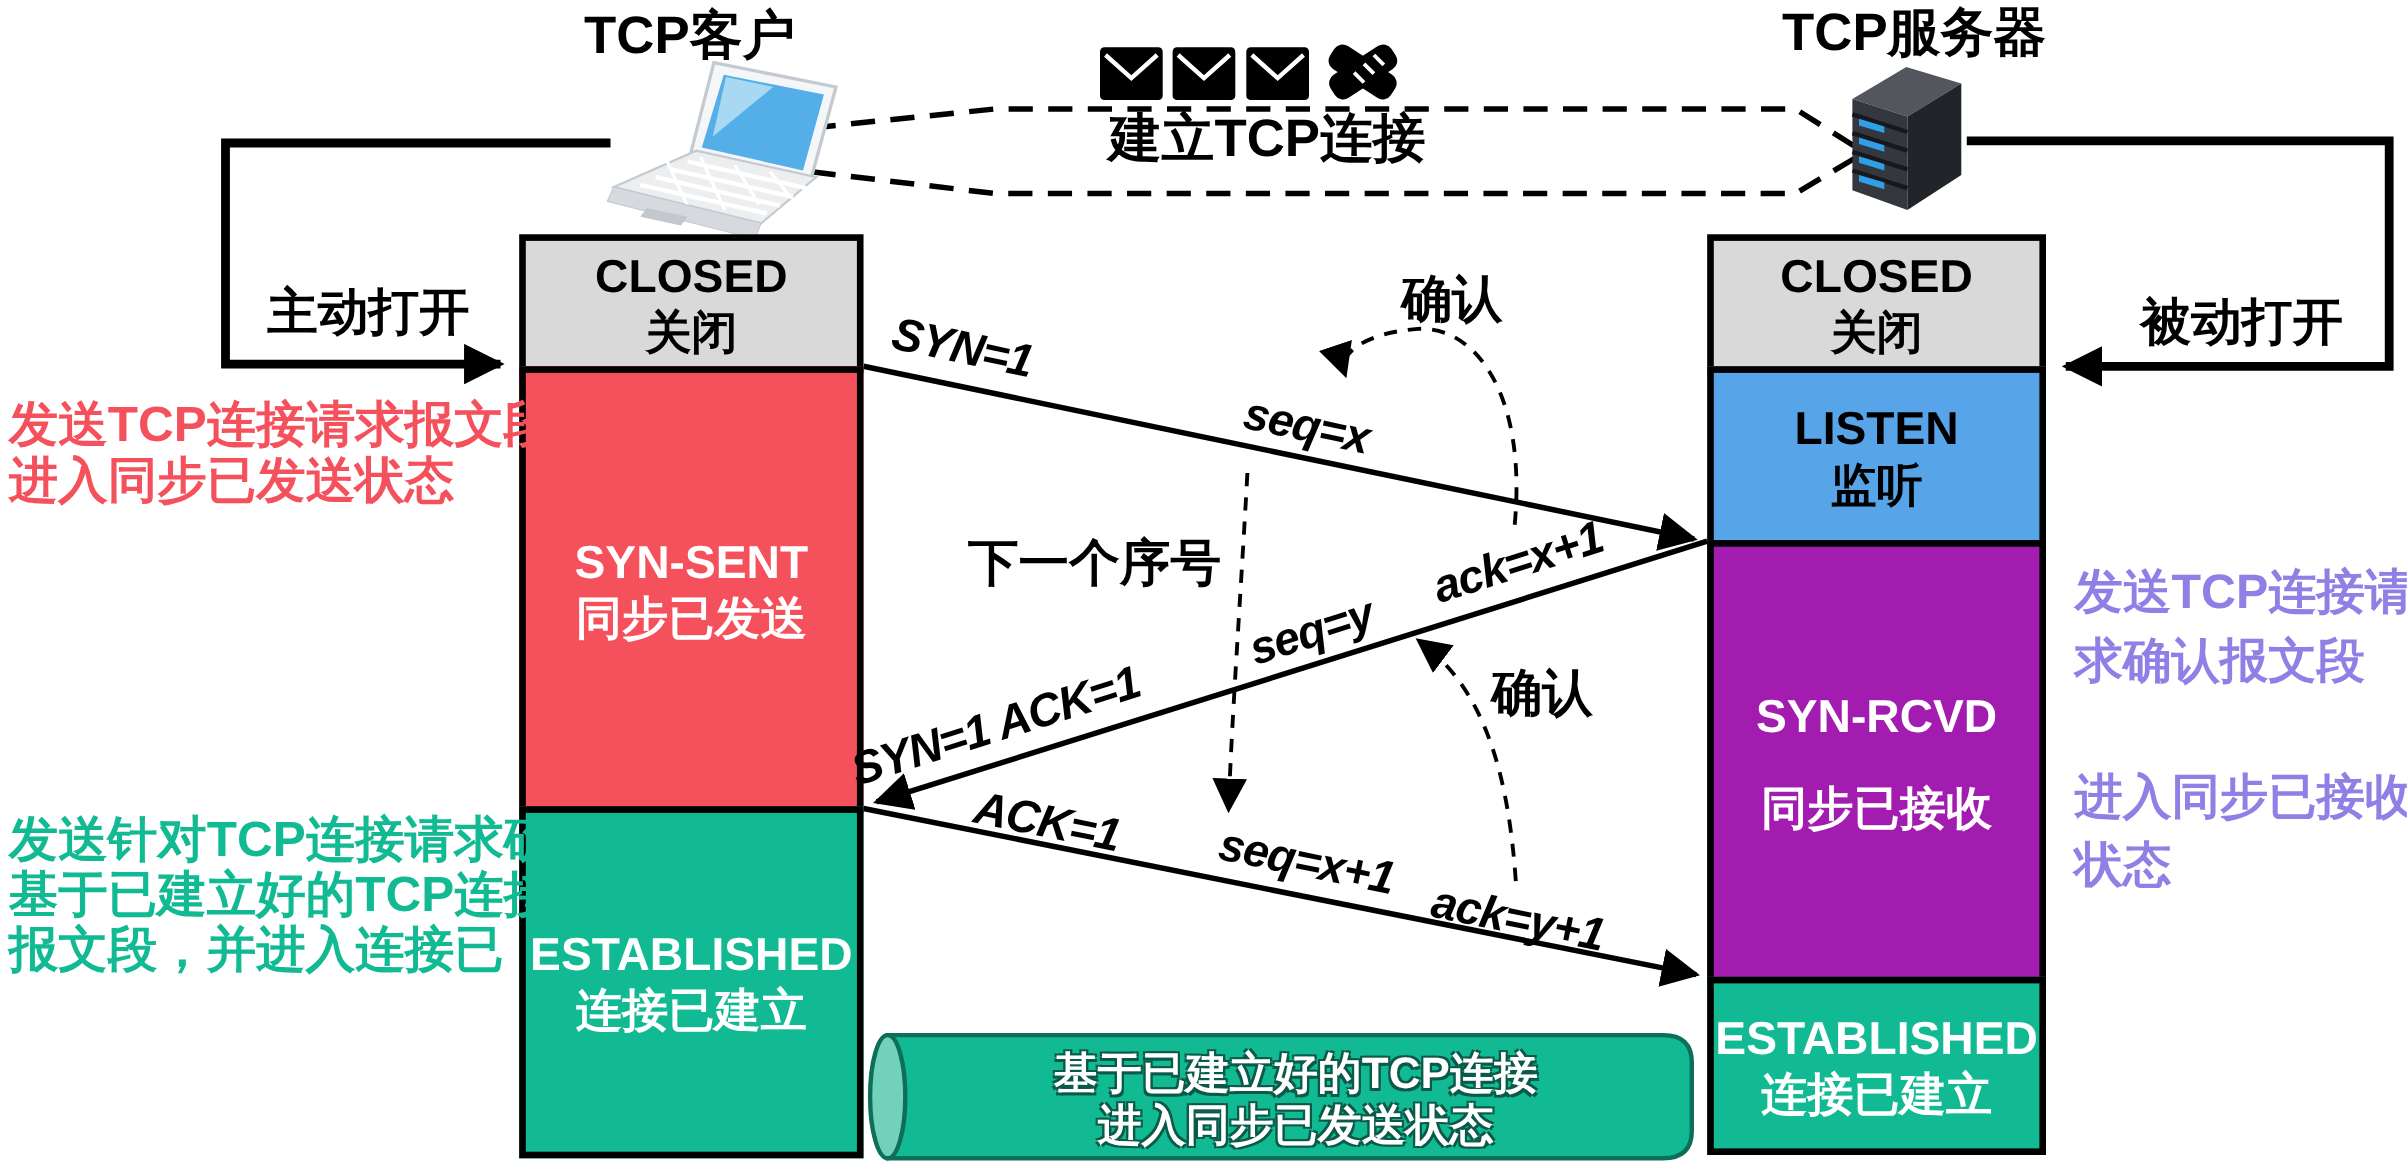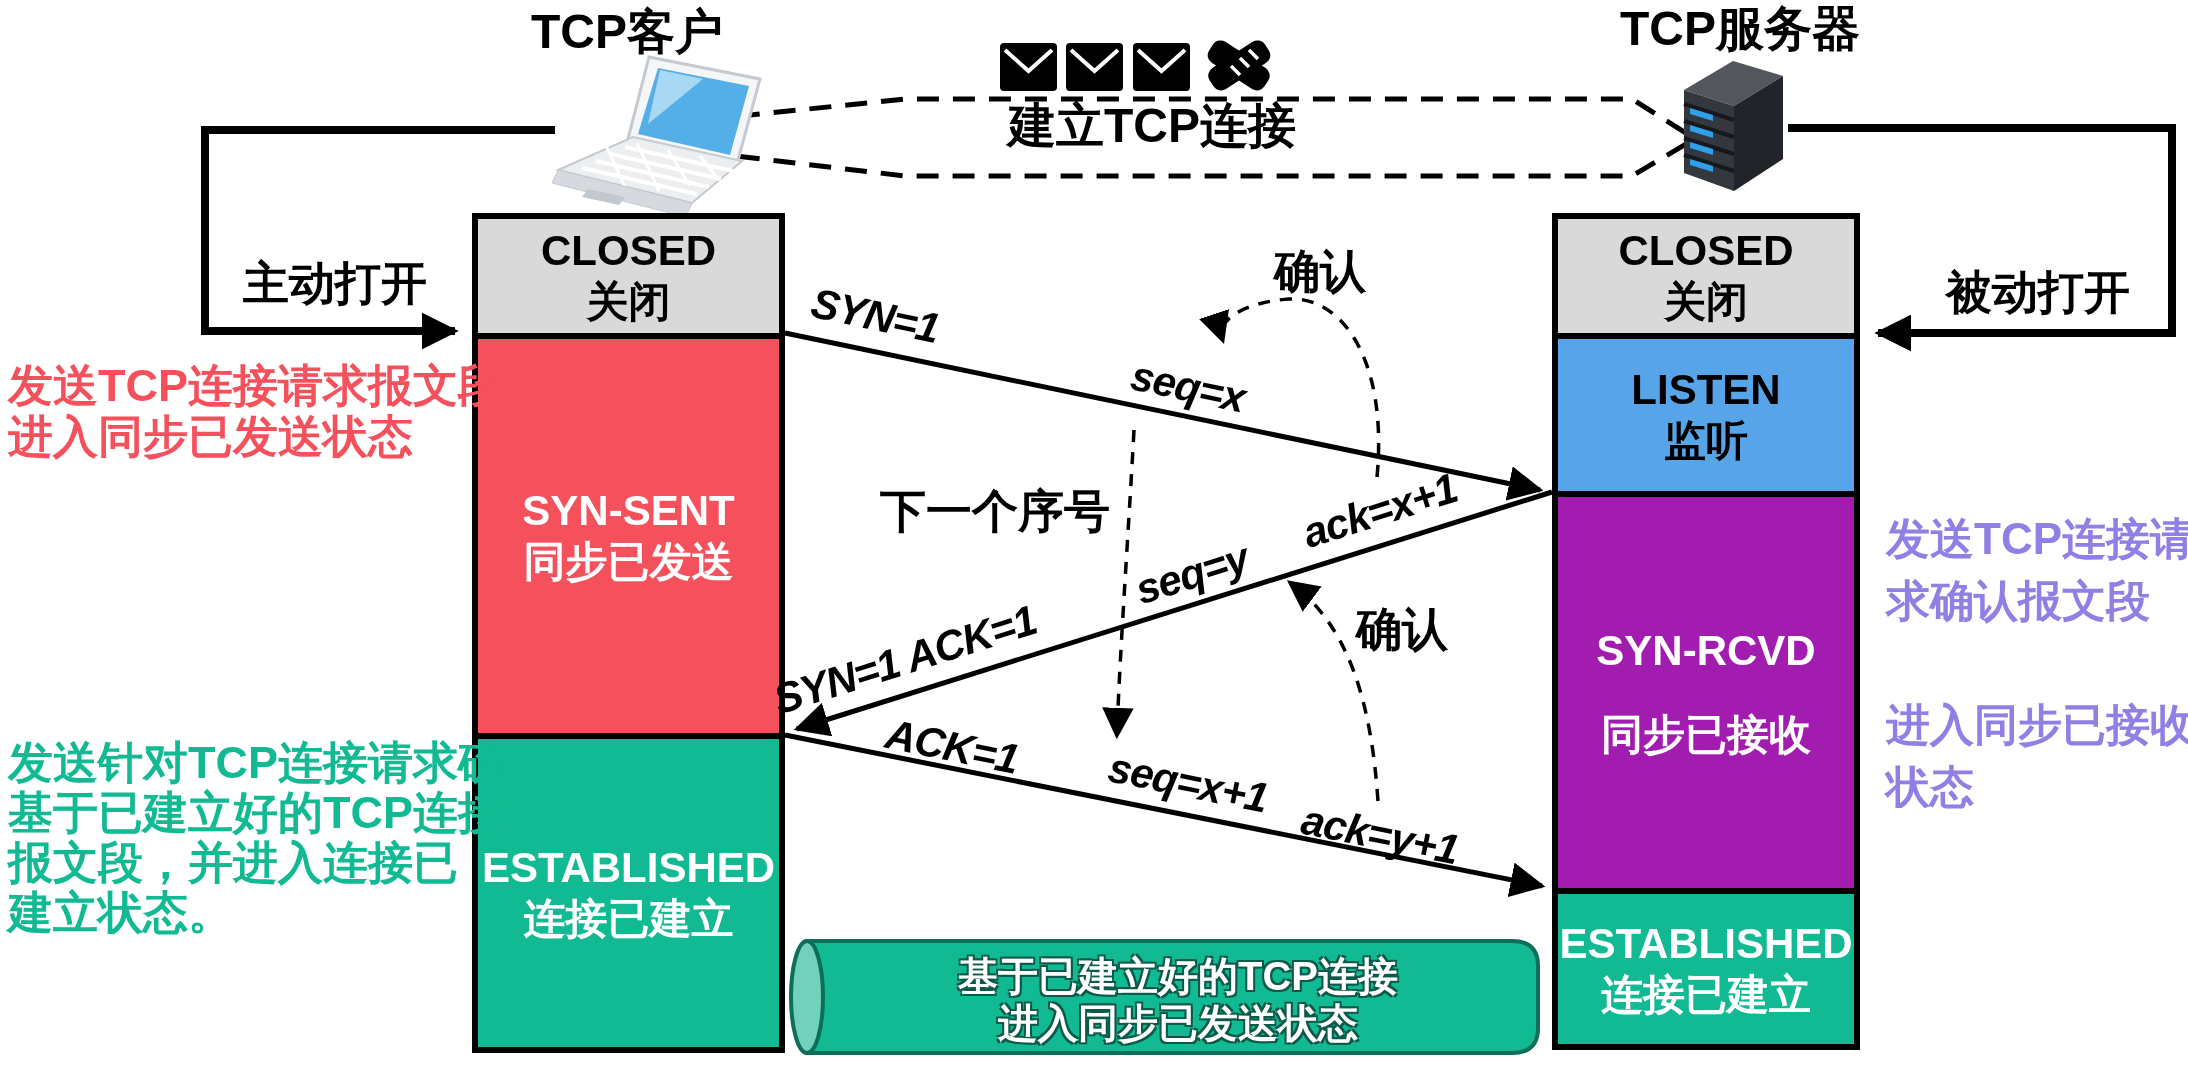--- a/index.html
+++ b/index.html
@@ -169,21 +169,20 @@
 
   <div class="sidenote red-note" style="left:8px;top:360px;">
     <span class="note-line">发送TCP连接请求报文段</span>
     <span class="note-line">进入同步已发送状态</span>
   </div>
 
   <div class="sidenote green-note" style="left:8px;top:738px;">
     <span class="note-line">发送针对TCP连接请求确</span>
     <span class="note-line">基于已建立好的TCP连接</span>
     <span class="note-line">报文段，并进入连接已</span>
-    <span class="note-line">建立状态。</span>
   </div>
 
   <div class="sidenote purple-note" style="left:1886px;top:508px;">
     <span class="note-line">发送TCP连接请</span>
     <span class="note-line">求确认报文段</span>
     <span class="note-line"></span>
     <span class="note-line">进入同步已接收</span>
     <span class="note-line">状态</span>
   </div>
 

